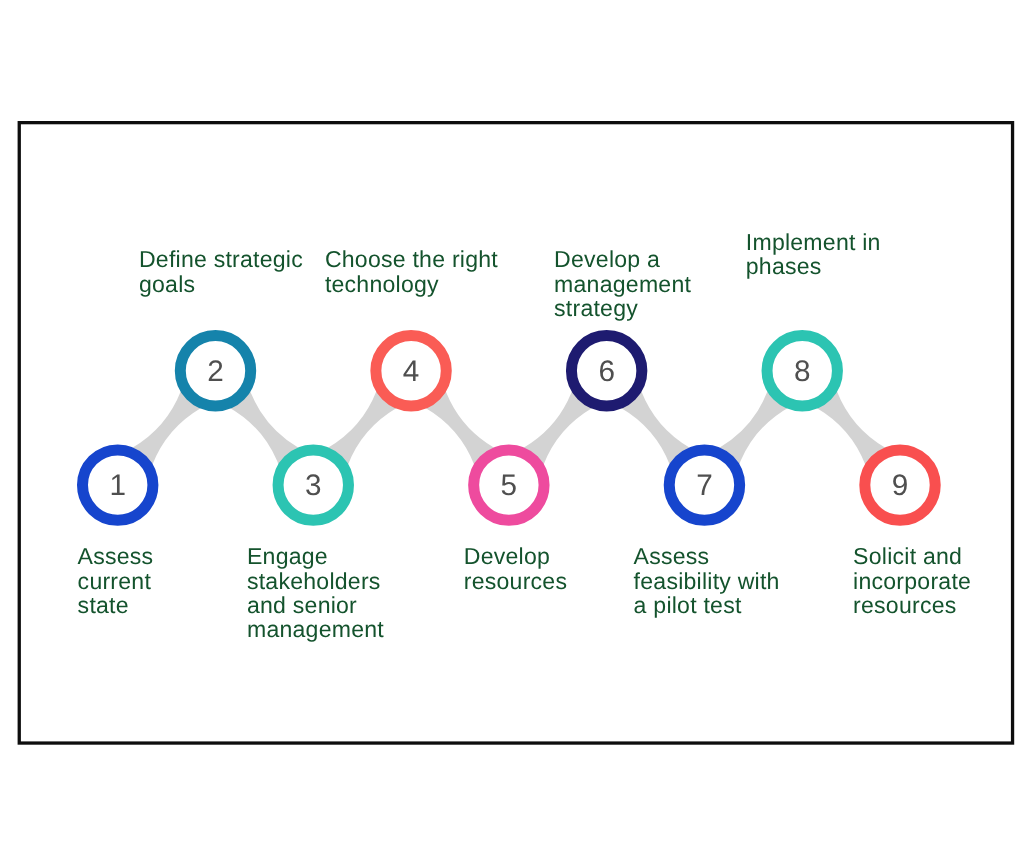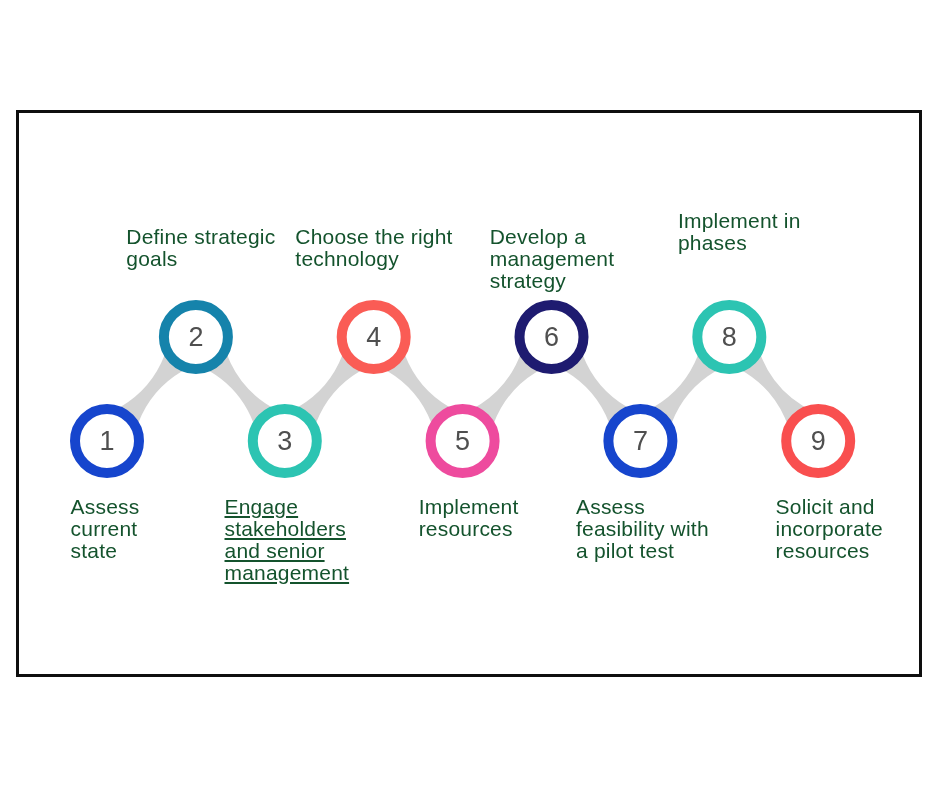--- a/index.html
+++ b/index.html
@@ -75,29 +75,29 @@
     <circle cx="818.2" cy="441" r="32" class="step-ring" stroke="#f94f4f" stroke-width="10"></circle>
     <text x="818.2" y="441" text-anchor="middle" dy="0.35em" class="step-number">9</text>
   </svg>
 
 <div id="labels">
     <div class="step-label" style="left: 105px; top: 496px;">Assess
 current
 state</div>
     <div class="step-label" style="left: 200.9px; top: 226px;">Define strategic
 goals</div>
-    <div class="step-label" style="left: 286.8px; top: 496px; text-decoration: underline;">Engage
+    <div class="step-label" style="left: 286.8px; top: 496px;">Engage
 stakeholders
 and senior
 management</div>
     <div class="step-label" style="left: 374px; top: 226px;">Choose the right
 technology</div>
-    <div class="step-label" style="left: 468.6px; top: 496px;">Implement
+    <div class="step-label" style="left: 468.6px; top: 496px;">Develop
 resources</div>
-    <div class="step-label" style="left: 552px; top: 226px;">Develop a
+    <div class="step-label" style="left: 566px; top: 226px;">Develop a
 management
 strategy</div>
     <div class="step-label" style="left: 642.4px; top: 496px;">Assess
 feasibility with
 a pilot test</div>
     <div class="step-label" style="left: 739.3px; top: 210px;">Implement in
 phases</div>
     <div class="step-label" style="left: 829.2px; top: 496px;">Solicit and
 incorporate
 resources</div>

